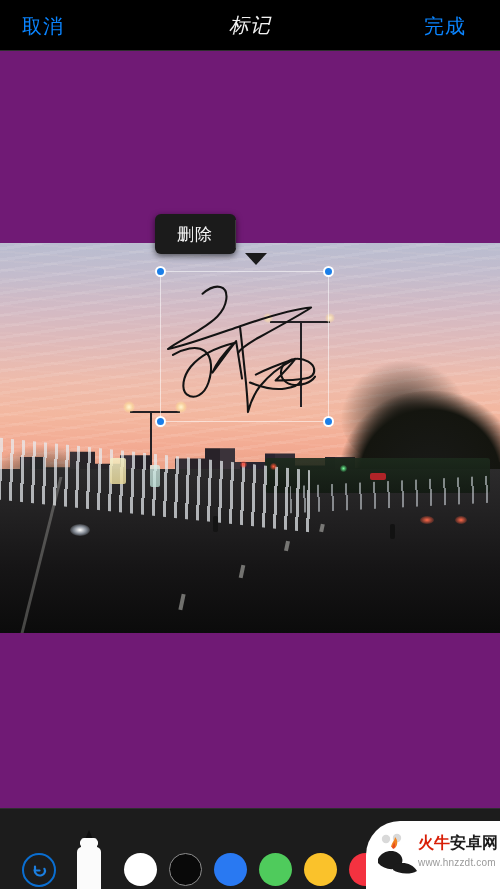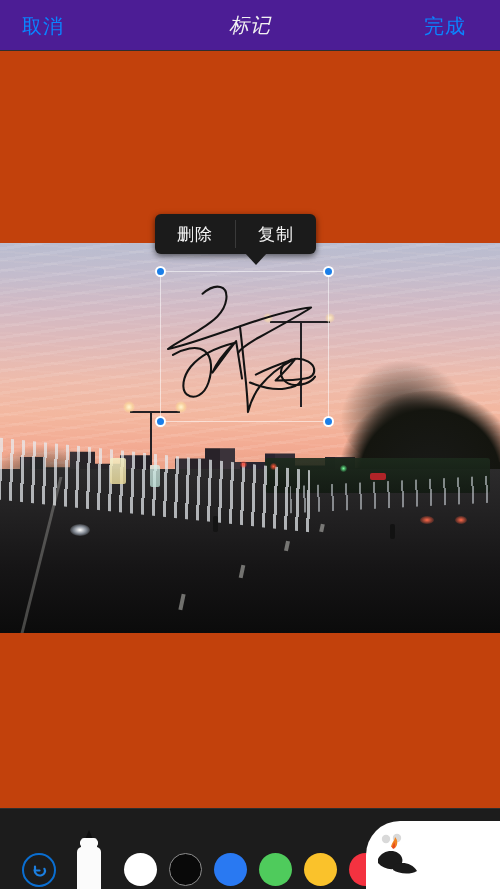--- a/index.html
+++ b/index.html
@@ -3,33 +3,33 @@
 <meta charset="utf-8">
 <style>
   * { margin:0; padding:0; box-sizing:border-box; }
   html,body { width:500px; height:889px; background:#000; overflow:hidden;
     font-family:"Liberation Sans","DejaVu Sans",sans-serif; }
 
   #app { position:relative; width:500px; height:889px; background:#131313; overflow:hidden; }
 
   
   .topbar { position:absolute; left:0; top:0; width:500px; height:51px;
-    background:#4c1d95; display:flex; align-items:center; }
+    background:#000000; display:flex; align-items:center; }
   .topbar::after { content:""; position:absolute; left:0; bottom:0; width:100%; height:1px;
     background:#2e2e2e; }
   .tb-btn { font-size:20px; color:#0a84ff; letter-spacing:1px; cursor:pointer;
     line-height:1; }
   .tb-left { position:absolute; left:22px; }
   .tb-right { position:absolute; right:34px; }
   .tb-title { position:absolute; left:0; width:100%; text-align:center;
     font-size:20px; color:#f2f2f2; letter-spacing:1px;font-style:italic; }
 
   
   .canvas-area { position:absolute; left:0; top:51px; width:500px; height:757px;
-    background:#c2410c; overflow:hidden; }
+    background:#701a75; overflow:hidden; }
 
   .photo { position:absolute; left:0; top:192px; width:500px; height:390px;
     overflow:hidden; }
   
   .sky { position:absolute; inset:0;
     background:
       linear-gradient(180deg,
         #b9bdd0 0%,
         #c3bccd 8%,
         #d3bac4 17%,
@@ -233,21 +233,20 @@
       </svg>
       <div class="handle h-tl"></div>
       <div class="handle h-tr"></div>
       <div class="handle h-bl"></div>
       <div class="handle h-br"></div>
     </div>
 
     <div class="ctx">
       <div class="ctx-item">删除</div>
       <div class="ctx-div"></div>
-      <div class="ctx-item">复制</div>
       <div class="ctx-tail"></div>
     </div>
 
   </div>
 
   <div class="bottombar">
 
     <div class="undo-btn">
       <svg width="20" height="20" viewBox="0 0 20 20">
         <path d="M6 6.5 L6 10.5 L10.5 10.5" fill="none" stroke="#1c7fe0" stroke-width="2.2" stroke-linecap="round" stroke-linejoin="round"></path>
@@ -273,17 +272,21 @@
 
     <div class="wm">
       <svg class="wm-logo" viewBox="0 0 50 52">
         <circle cx="14" cy="10" r="4.2" fill="#d9d9d9"></circle>
         <circle cx="25" cy="9" r="4.2" fill="#d9d9d9"></circle>
         <path d="M6 30 C 10 22, 20 20, 26 24 C 31 27, 32 33, 28 37 C 23 42, 12 41, 6 34 Z" fill="#1a1a1a"></path>
         <path d="M22 36 C 30 32, 40 34, 45 42 C 38 46, 27 45, 21 41 Z" fill="#1a1a1a"></path>
         <path d="M19 18 C 20 13, 23 11, 23 8 C 26 11, 26 16, 23 19 Z" fill="#f08221"></path>
         <path d="M20 19 C 20.6 16, 22 15, 22 13 C 23.6 15, 23.6 18, 22 20 Z" fill="#e84c1e"></path>
       </svg>
+      <div class="wm-text">
+        <div class="wm-cn"><span>火牛</span><span class="dark">安卓网</span></div>
+        <div class="wm-url">www.hnzzdt.com</div>
+      </div>
     </div>
 
   </div>
 
 </div>
 
 </body></html>

